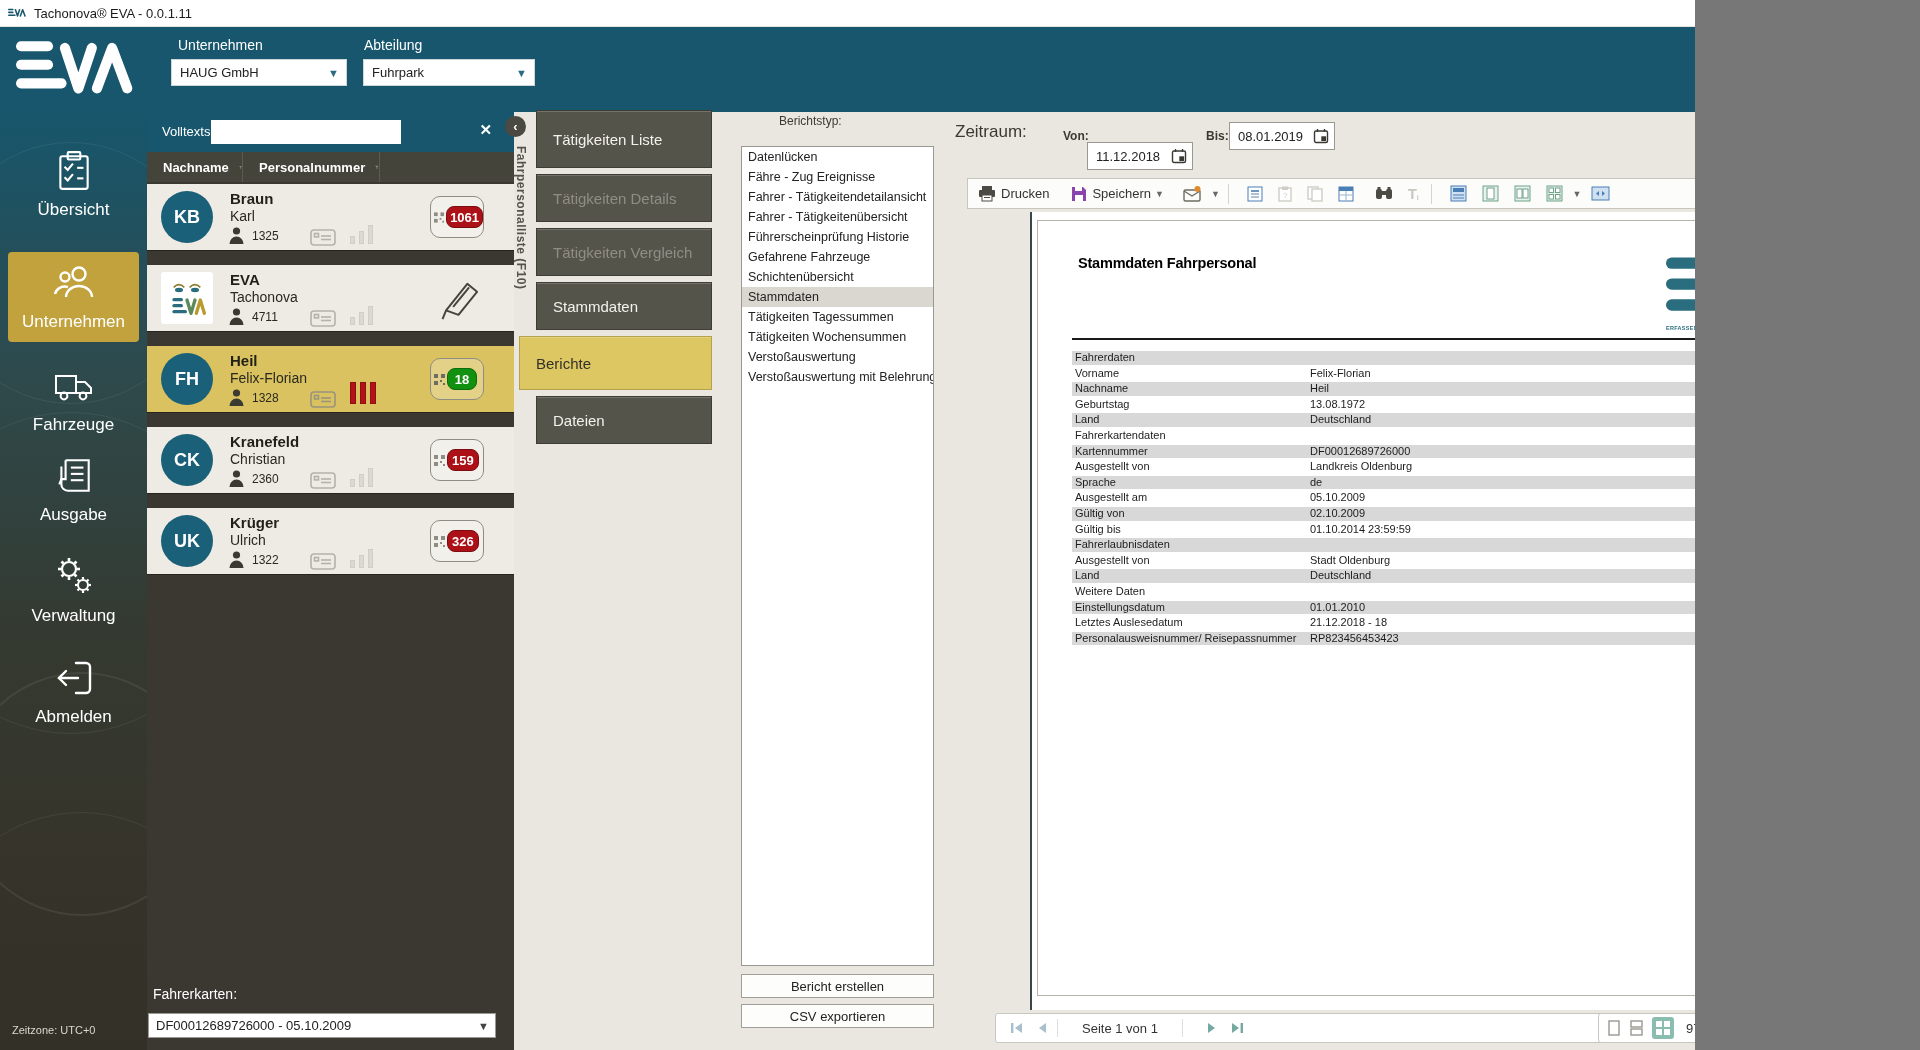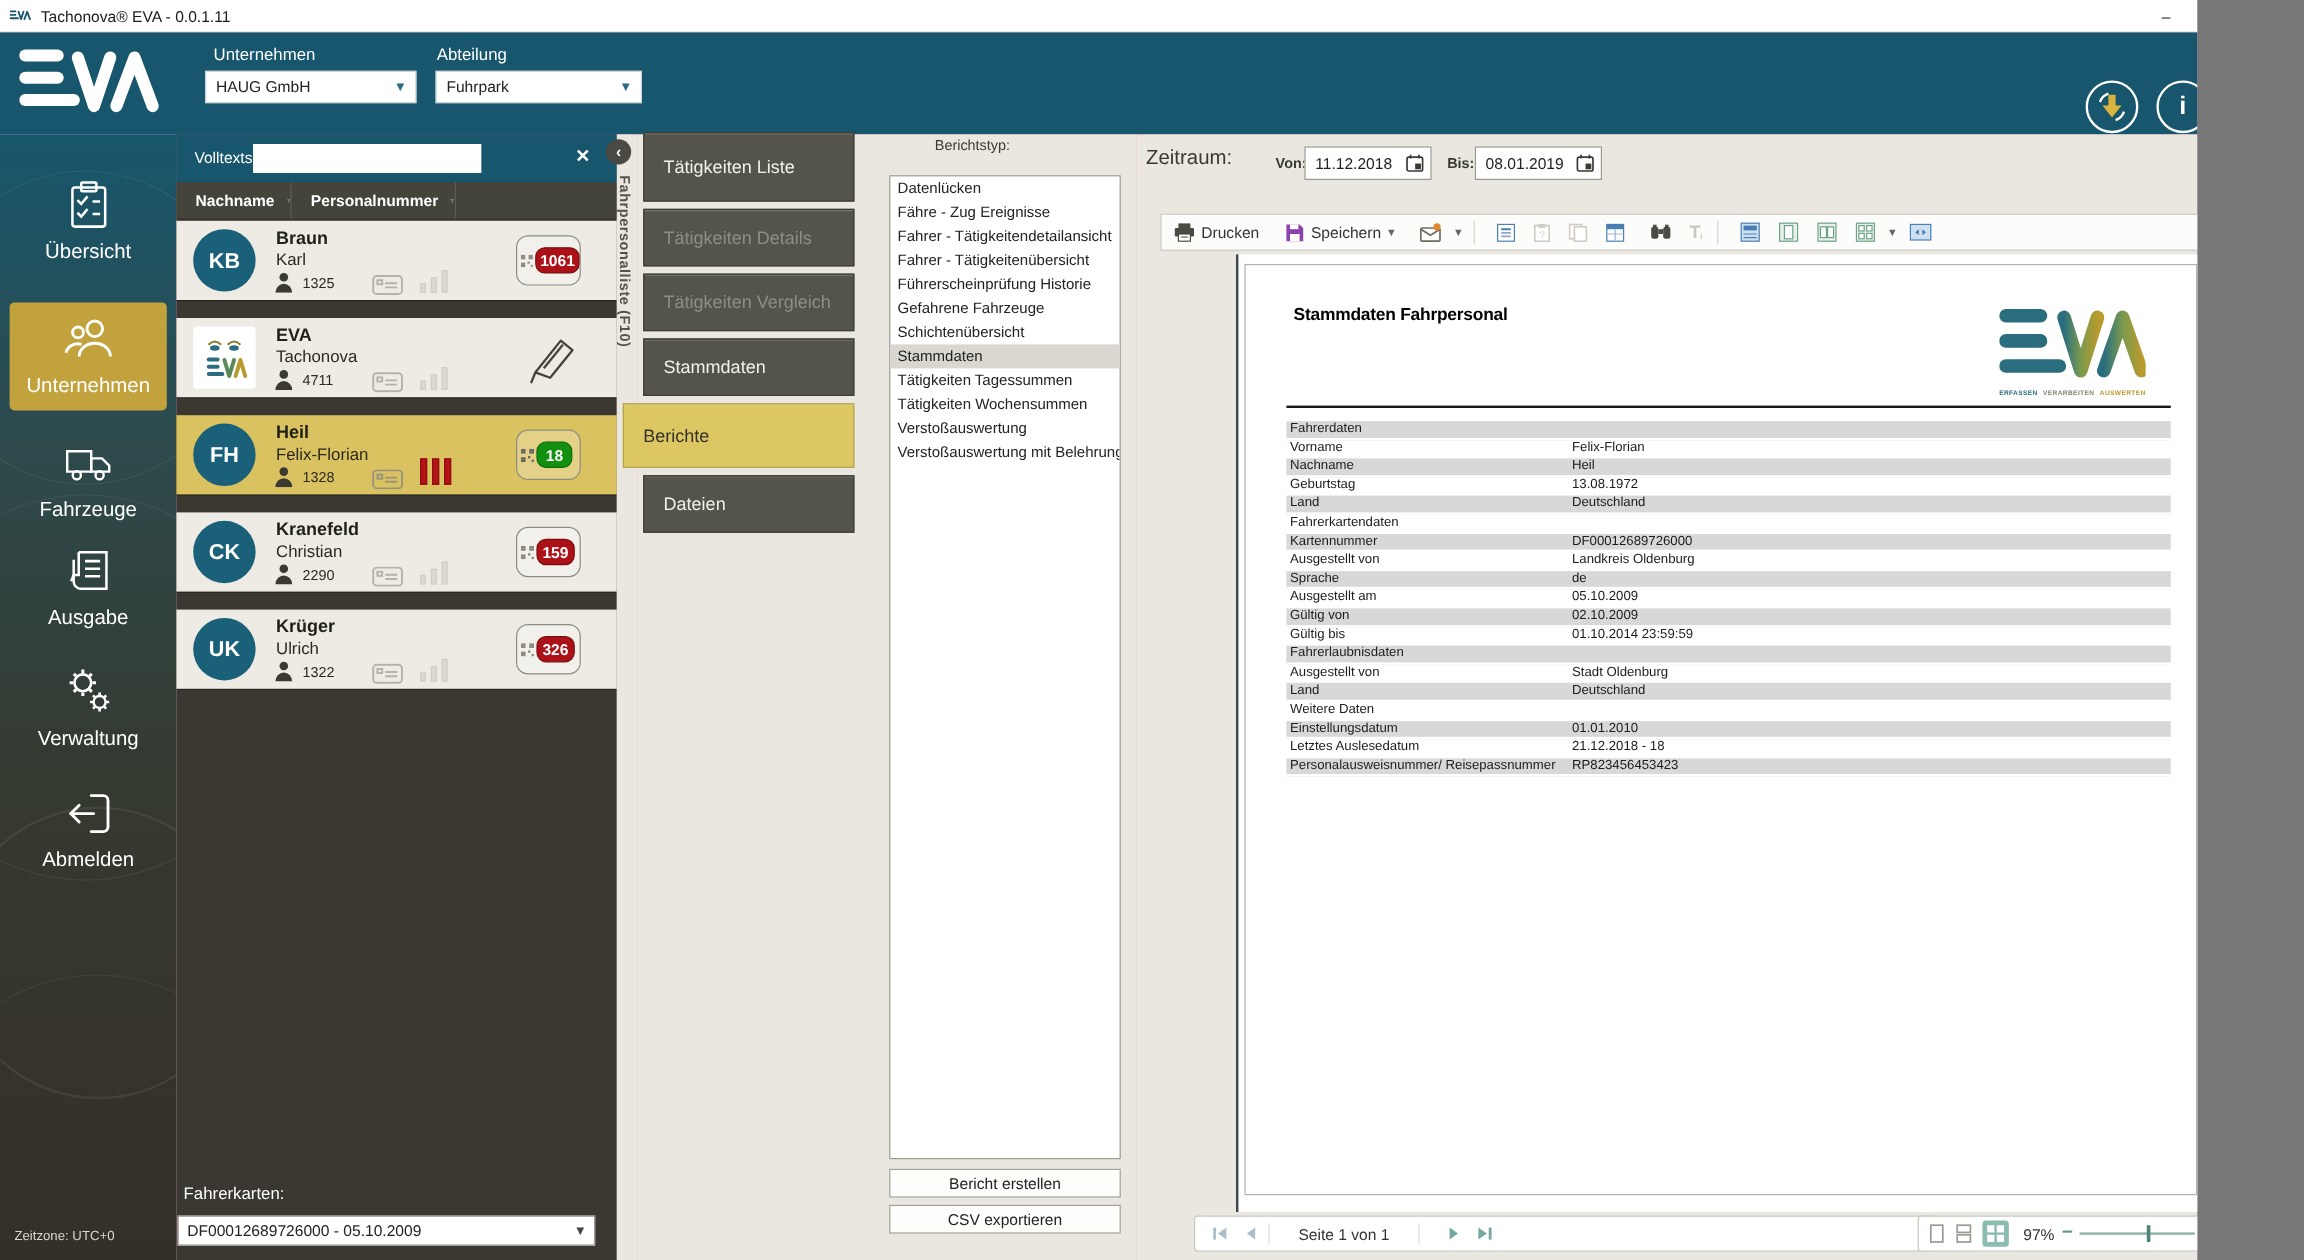--- a/index.html
+++ b/index.html
@@ -1,17 +1,17 @@
 <!DOCTYPE html>
 <html><head>
 <meta charset="utf-8">
 <style>
   html,body{margin:0;padding:0;background:#777;}
-  .app{position:relative;width:1831px;height:1050px;overflow:hidden;
-       font-family:"Liberation Sans",sans-serif;background:#f9a8d4;}
+  .app{position:relative;width:1695px;height:1050px;overflow:hidden;
+       font-family:"Liberation Sans",sans-serif;background:#fde047;}
   .abs{position:absolute;}
 
   
   .titlebar{position:absolute;left:0;top:0;width:1920px;height:27px;background:#fff;
             display:flex;align-items:center;border-bottom:1px solid #e4e4e4;box-sizing:border-box;}
   .titlebar .appicon{margin-left:8px;width:18px;height:14px;}
   .titlebar .ttl{margin-left:8px;font-size:13px;color:#1b1b1b;}
   .winbtns{position:absolute;right:0;top:0;height:26px;display:flex;}
   .winbtn{width:46px;height:26px;display:flex;align-items:center;justify-content:center;
           font-size:13px;color:#222;cursor:pointer;}
@@ -452,21 +452,21 @@
     </div>
 
     <div class="prow" style="top:315px;">
       <div class="avatar">CK</div>
       <div class="pname">Kranefeld</div>
       <div class="pfirst">Christian</div>
       <span class="picon"><svg width="15" height="17" viewBox="0 0 15 17">
             <circle cx="7.5" cy="4" r="3.6" fill="#3A3A33"></circle>
             <path d="M0.5 17 a7 7.5 0 0 1 14 0 z" fill="#3A3A33"></path>
           </svg></span>
-      <span class="pnum">2290</span>
+      <span class="pnum">2360</span>
       <span class="cardicon"><svg width="26" height="17" viewBox="0 0 26 17" fill="none" stroke="#ABA9A1" stroke-width="1.6">
             <rect x="1" y="1" width="24" height="15" rx="3"></rect>
             <rect x="4.5" y="4.5" width="4" height="3.4"></rect>
             <line x1="11" y1="7" x2="21" y2="7"></line>
             <line x1="11" y1="10.5" x2="21" y2="10.5"></line>
           </svg></span>
       <span class="bars">
           <i></i>
           <i></i>
           <i></i>
@@ -552,21 +552,21 @@
         <div class="rtype">Verstoßauswertung</div>
         <div class="rtype">Verstoßauswertung mit Belehrung</div>
       </div>
     <div class="rbtn" style="top:862px;">Bericht erstellen</div>
     <div class="rbtn" style="top:892px;">CSV exportieren</div>
   </div>
 
   <div class="main">
     <span class="zlabel">Zeitraum:</span>
     <span class="zsub" style="left:116px;">Von:</span>
-    <div class="datebox" style="left:140px;">
+    <div class="datebox" style="left:140px;margin-top:20px;">
       <span>11.12.2018</span>
       <svg width="16" height="16" viewBox="0 0 16 16" fill="none" stroke="#3A3A33" stroke-width="1.4">
         <rect x="1.5" y="3" width="13" height="11.5" rx="1.5"></rect>
           <line x1="4.5" y1="1" x2="4.5" y2="4"></line>
           <line x1="11.5" y1="1" x2="11.5" y2="4"></line>
           <rect x="9" y="9" width="3.4" height="3.4" fill="#3A3A33"></rect>
       </svg>
     </div>
     <span class="zsub" style="left:259px;">Bis:</span>
     <div class="datebox" style="left:282px;">

